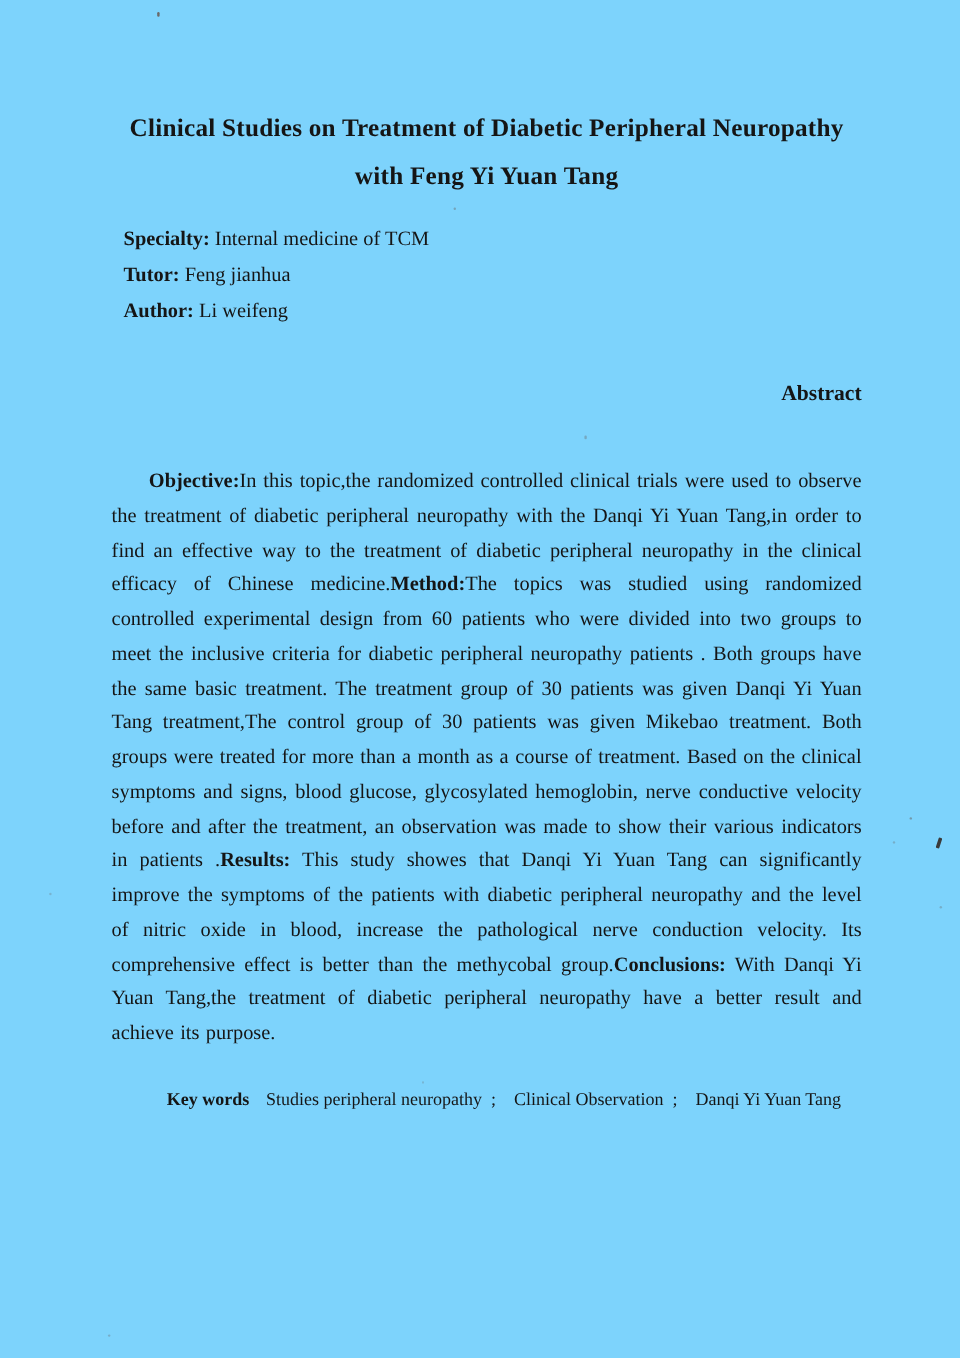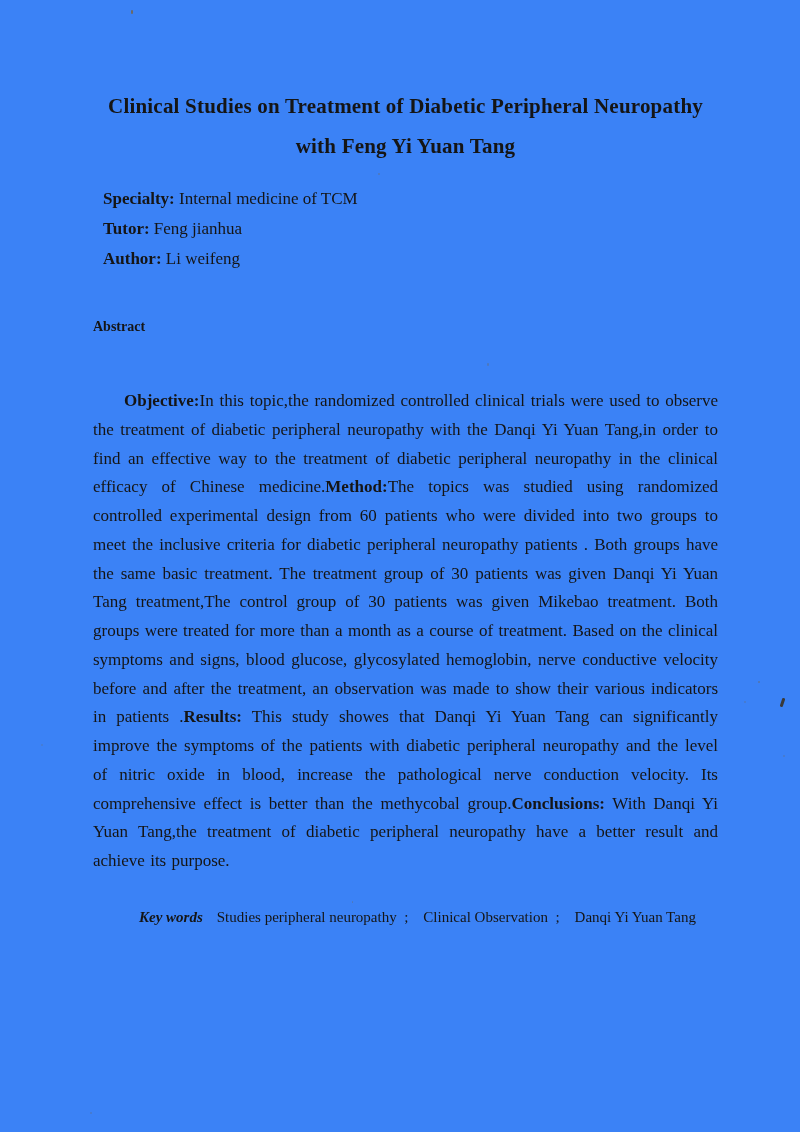--- a/index.html
+++ b/index.html
@@ -1,20 +1,20 @@
 <!DOCTYPE html>
 <html><head>
 <meta charset="utf-8">
 <style>
   html,body{margin:0;padding:0;background:#e8e8e8;}
   .page{
     position:relative;
     width:800px;height:1132px;
     margin:0 auto;
-    background:#3b82f6;
+    background:#7dd3fc;
     font-family:"Liberation Serif","DejaVu Serif",serif;
     color:#151515;
     overflow:hidden;
     box-sizing:border-box;
     padding:0 82px 0 93px;
   }
   .b{font-weight:bold;}
   .doc-title{
     margin:86px 0 0 0;
     text-align:center;
@@ -24,40 +24,40 @@
     letter-spacing:0.2px;
   }
   .doc-title .title-line{display:block;}
   .meta-block{
     margin:18px 0 0 10px;
     font-size:17px;
     line-height:30px;
   }
   .abstract-heading{
     margin:40px 0 0 0;
-    text-align:left;
-    font-size:14px;
+    text-align:right;
+    font-size:18px;
     font-weight:bold;
     line-height:26px;
   }
   .body-par{
     margin:47px 0 0 0;
     font-size:17px;
     line-height:28.75px;
     text-align:justify;
     text-indent:31px;
     word-spacing:1px;
   }
   .keywords-par{
     margin:27px 0 0 0;
     font-size:15px;
     line-height:28.75px;
     text-indent:46px;
   }
-  .kw-label{margin-right:14px;font-style:italic;}
+  .kw-label{margin-right:14px;}
   
   .speck{position:absolute;background:#6a6a6a;border-radius:1px;}
   .sp1{left:131px;top:10px;width:2px;height:4px;}
   .sp2{left:378px;top:173px;width:2px;height:2px;opacity:.45;}
   .sp3{left:487px;top:363px;width:2px;height:3px;opacity:.4;}
   .sp4{left:758px;top:681px;width:2px;height:2px;opacity:.55;}
   .sp5{left:781px;top:698px;width:3px;height:9px;transform:rotate(18deg);background:#3a3a3a;}
   .sp6{left:744px;top:701px;width:2px;height:2px;opacity:.35;}
   .sp7{left:783px;top:755px;width:2px;height:2px;opacity:.35;}
   .sp8{left:352px;top:901px;width:1px;height:2px;opacity:.45;}

